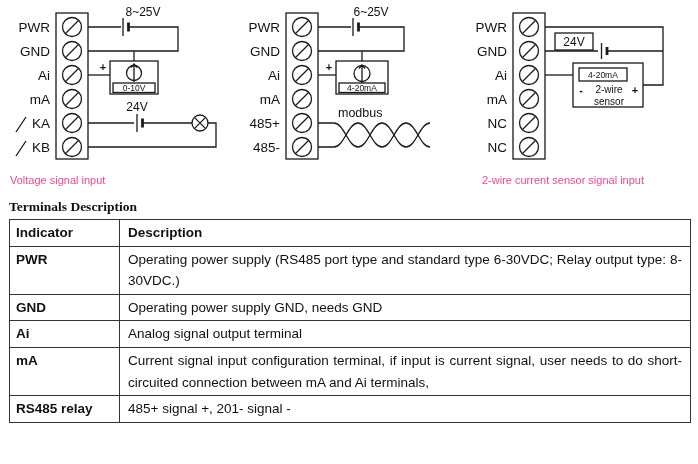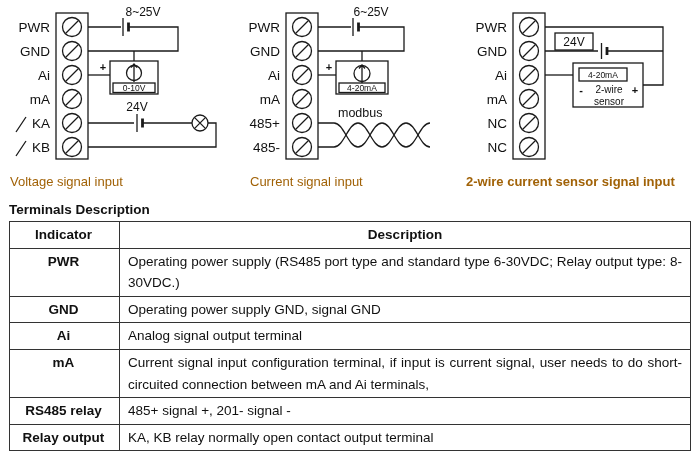--- a/index.html
+++ b/index.html
@@ -3,38 +3,38 @@
 <meta charset="utf-8">
 <style>
   * { margin:0; padding:0; box-sizing:border-box; }
   html,body { width:698px; height:464px; background:#ffffff; overflow:hidden;
               font-family:"Liberation Sans", sans-serif; color:#111; }
   .page { padding:5px 0 0 6px; }
   .diagrams-row { display:flex; align-items:flex-start; }
   figure { margin:0; }
   .d2 { margin-left:0px; }
   .d3 { margin-left:12px; }
-  figcaption { font-size:13px; margin-top:7px; color:#a16207; }
+  figcaption { font-size:11px; margin-top:7px; color:#ec4899; }
   .d1 figcaption { margin-left:4px; }
   .d2 figcaption { margin-left:14px; }
-  .d3 figcaption { margin-left:3px;font-weight:bold; }
+  .d3 figcaption { margin-left:19px; }
   svg { display:block; }
   .wire, .shape { fill:none; stroke:#1a1a1a; stroke-width:1.3; }
   .thick { fill:none; stroke:#1a1a1a; stroke-width:2.8; }
   text { fill:#111; }
   .t-label { font-size:13.5px; }
   .v-label { font-size:12px; }
   .s-label { font-size:8.5px; }
   .m-label { font-size:12.5px; }
   .sensor-line { font-size:10px; }
   .sign { font-size:11px; font-weight:bold; }
-  .heading { font-size:13.5px; font-weight:bold; margin:13px 0 4px 3px; }
+  .heading { font-size:13.5px; font-weight:bold; margin:13px 0 4px 3px;font-family:Liberation Serif, serif; }
   table { border-collapse:collapse; width:682px; margin-left:3px; border:1.5px solid #222; }
   th, td { border:1px solid #333; font-size:13.5px; padding:2px 8px; vertical-align:top;
-           line-height:1.6; text-align:center; }
+           line-height:1.6; text-align:left; }
   .ind { width:110px; font-weight:bold; padding-left:6px; }
   td.desc { text-align:justify; }
 </style>
 </head>
 <body>
 
 <div class="page">
 
   <div class="diagrams-row">
 
@@ -117,21 +117,20 @@
         <rect class="shape" x="103" y="78" width="46" height="9.5"></rect>
         <text class="s-label" x="126" y="85.8" text-anchor="middle">4-20mA</text>
         <text class="sign" x="93" y="66" text-anchor="middle">+</text>
         <path class="wire" d="M82,70 H100"></path>
 
         <text class="m-label" x="102" y="112">modbus</text>
         <path class="wire" d="M82,118 H98 M82,142 H98"></path>
         <path class="wire" d="M98,118 C108,118 112,142 122,142 C132,142 136,118 146,118 C156,118 160,142 170,142 C180,142 184,118 194,118"></path>
         <path class="wire" d="M98,142 C108,142 112,118 122,118 C132,118 136,142 146,142 C156,142 160,118 170,118 C180,118 184,142 194,142"></path>
       </svg>
-      <figcaption>Current signal input</figcaption>
     </figure>
 
     <figure class="d3">
       <svg width="235" height="162" viewBox="0 0 235 162">
         <rect class="shape" x="50" y="8" width="32" height="146"></rect>
         <use href="#term" x="66" y="22"></use>
         <use href="#term" x="66" y="46"></use>
         <use href="#term" x="66" y="70"></use>
         <use href="#term" x="66" y="94"></use>
         <use href="#term" x="66" y="118"></use>
@@ -174,34 +173,30 @@
         <th>Description</th>
       </tr>
     </thead>
     <tbody>
       <tr>
         <td class="ind">PWR</td>
         <td class="desc">Operating power supply (RS485 port type and standard type 6-30VDC; Relay output type: 8-30VDC.)</td>
       </tr>
       <tr>
         <td class="ind">GND</td>
-        <td class="desc">Operating power supply GND, signal GND</td>
+        <td class="desc">Operating power supply GND, needs GND</td>
       </tr>
       <tr>
         <td class="ind">Ai</td>
         <td class="desc">Analog signal output terminal</td>
       </tr>
       <tr>
         <td class="ind">mA</td>
         <td class="desc">Current signal input configuration terminal, if input is current signal, user needs to do short-circuited connection between mA and Ai terminals,</td>
       </tr>
       <tr>
         <td class="ind">RS485 relay</td>
         <td class="desc">485+ signal +, 201- signal -</td>
       </tr>
-      <tr>
-        <td class="ind">Relay output</td>
-        <td class="desc">KA, KB relay normally open contact output terminal</td>
-      </tr>
     </tbody>
   </table>
 
 </div>
 
 </body></html>

